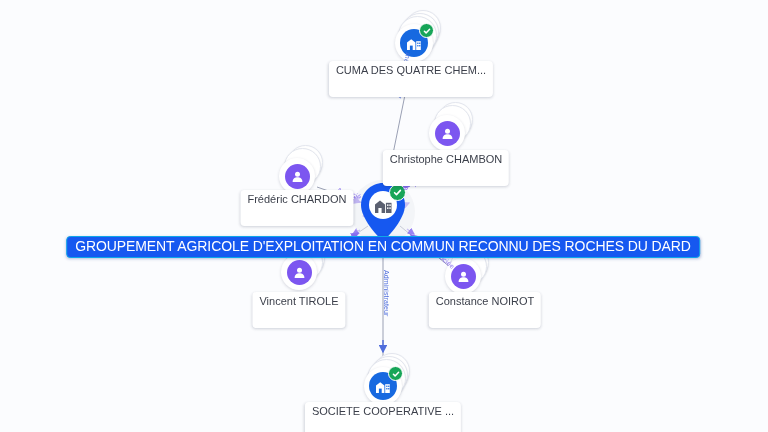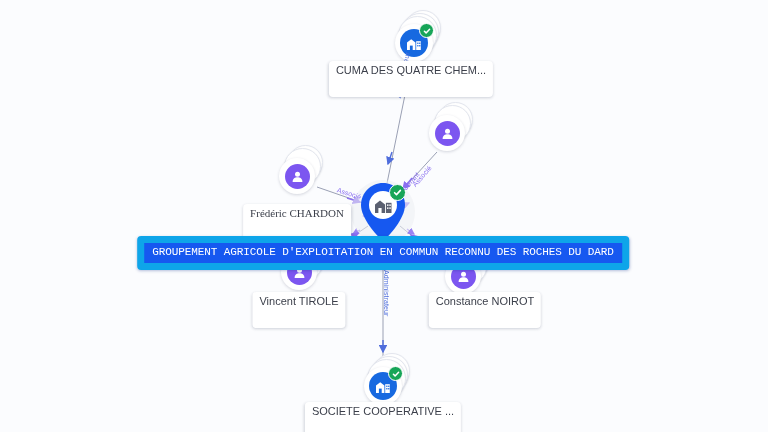--- a/index.html
+++ b/index.html
@@ -155,30 +155,29 @@
     border-radius: 4px;
     white-space: nowrap;
     box-shadow: 0 1px 3px rgba(32,40,70,.20);
     z-index: 7;
   }
   .label-main {
     position: absolute;
     transform: translate(-50%, 0);
     background: #1658f0;
     color: #ffffff;
-    font-size: 11px;
+    font-size: 14px;
     line-height: 13px;
     letter-spacing: -0.1px;
     padding: 3px 8px 4px 8px;
     border-radius: 4px;
     white-space: nowrap;
-    border: 7px solid #0ea5e9;
+    border: 1px solid #0ea5e9;
     box-shadow: 0 1px 3px rgba(20,50,140,.30);
     z-index: 9;
-    font-family: Liberation Mono, monospace;
   }
 
   
   .edge-label {
     position: absolute;
     font-size: 7px;
     line-height: 8px;
     white-space: nowrap;
     transform-origin: 0 50%;
     z-index: 2;
@@ -288,34 +287,35 @@
     <div class="stack" style="width:35px;height:35px;left:5px;top:-10px;"></div>
     <div class="person">
       <div class="avatar">
         <svg width="13" height="13" viewBox="0 0 13 13">
           <circle cx="6.5" cy="4.3" r="2.5" fill="#ffffff"></circle>
           <path d="M1.6 12 C1.6 8.6 4 7.3 6.5 7.3 C9 7.3 11.4 8.6 11.4 12 Z" fill="#ffffff"></path>
         </svg>
       </div>
     </div>
   </div>
+  <div class="label" style="left:446px; top:150px;">Christophe CHAMBON</div>
 
   <div class="node" style="left:297px; top:176px;">
     <div class="stack" style="width:33px;height:33px;left:9px;top:-13px;"></div>
     <div class="stack" style="width:35px;height:35px;left:5px;top:-10px;"></div>
     <div class="person">
       <div class="avatar">
         <svg width="13" height="13" viewBox="0 0 13 13">
           <circle cx="6.5" cy="4.3" r="2.5" fill="#ffffff"></circle>
           <path d="M1.6 12 C1.6 8.6 4 7.3 6.5 7.3 C9 7.3 11.4 8.6 11.4 12 Z" fill="#ffffff"></path>
         </svg>
       </div>
     </div>
   </div>
-  <div class="label" style="left:297px; top:204px;font-family:Liberation Serif, serif;">Frédéric CHARDON</div>
+  <div class="label" style="left:297px; top:190px;">Frédéric CHARDON</div>
 
   <div class="node" style="left:299px; top:272px;">
     <div class="stack" style="width:33px;height:33px;left:9px;top:-13px;"></div>
     <div class="stack" style="width:35px;height:35px;left:5px;top:-10px;"></div>
     <div class="person">
       <div class="avatar">
         <svg width="13" height="13" viewBox="0 0 13 13">
           <circle cx="6.5" cy="4.3" r="2.5" fill="#ffffff"></circle>
           <path d="M1.6 12 C1.6 8.6 4 7.3 6.5 7.3 C9 7.3 11.4 8.6 11.4 12 Z" fill="#ffffff"></path>
         </svg>

